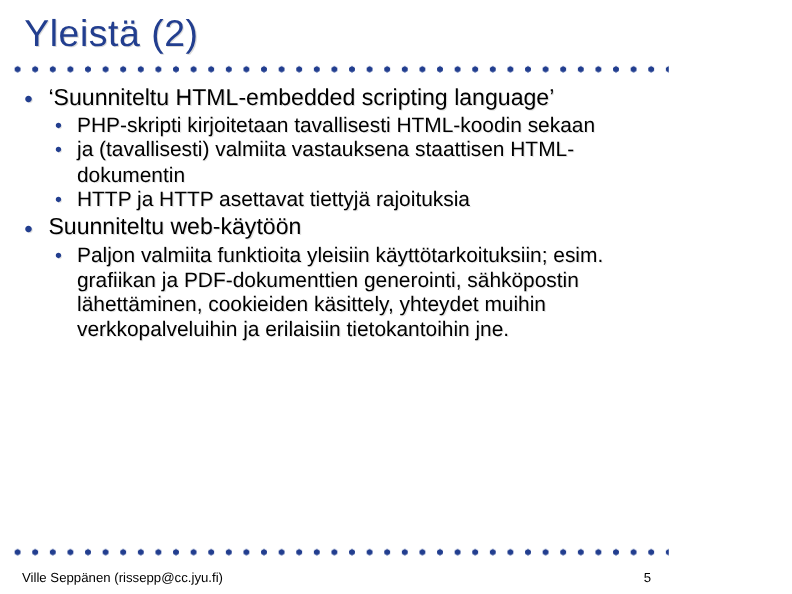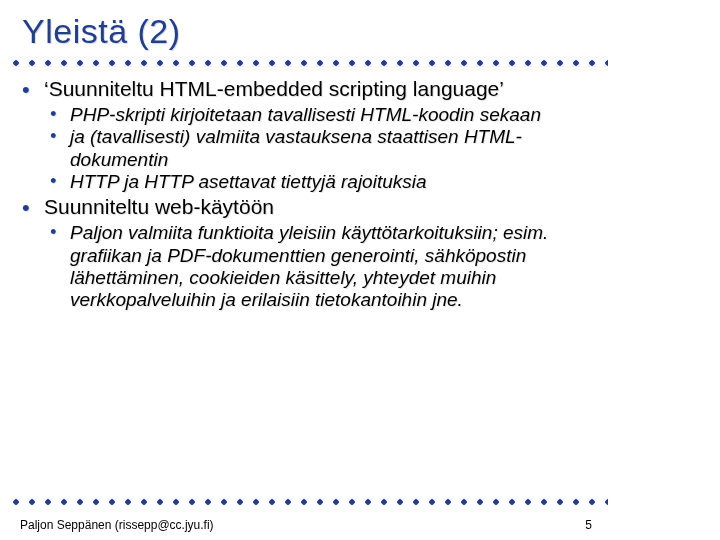--- a/index.html
+++ b/index.html
@@ -55,21 +55,20 @@
   }
   ul.lvl2 {
     font-size: 19px;
     margin-top: 2px;
   }
   ul.lvl2 > li {
     position: relative;
     padding-left: 26px;
     margin-bottom: 0;
     text-shadow: 1px 1px 0 rgba(0,0,0,0.10);
-    font-style: italic;
   }
   ul.lvl2 > li::before {
     content: "•";
     position: absolute;
     left: 6px;
     top: 0;
     color: #223e8f;
     font-size: 18px;
   }
   .dotline.bottom {
@@ -112,16 +111,16 @@
         <ul class="lvl2">
           <li><span>Paljon valmiita funktioita yleisiin käyttötarkoituksiin; esim. grafiikan ja PDF-dokumenttien generointi, sähköpostin lähettäminen, cookieiden käsittely, yhteydet muihin verkkopalveluihin ja erilaisiin tietokantoihin jne.</span></li>
         </ul>
       </li>
     </ul>
   </div>
 
   <div class="dotline bottom"></div>
 
   <div class="footer">
-    <span>Paljon Seppänen (rissepp@cc.jyu.fi)</span>
+    <span>Ville Seppänen (rissepp@cc.jyu.fi)</span>
     <span>5</span>
   </div>
 </div>
 
 </body></html>

